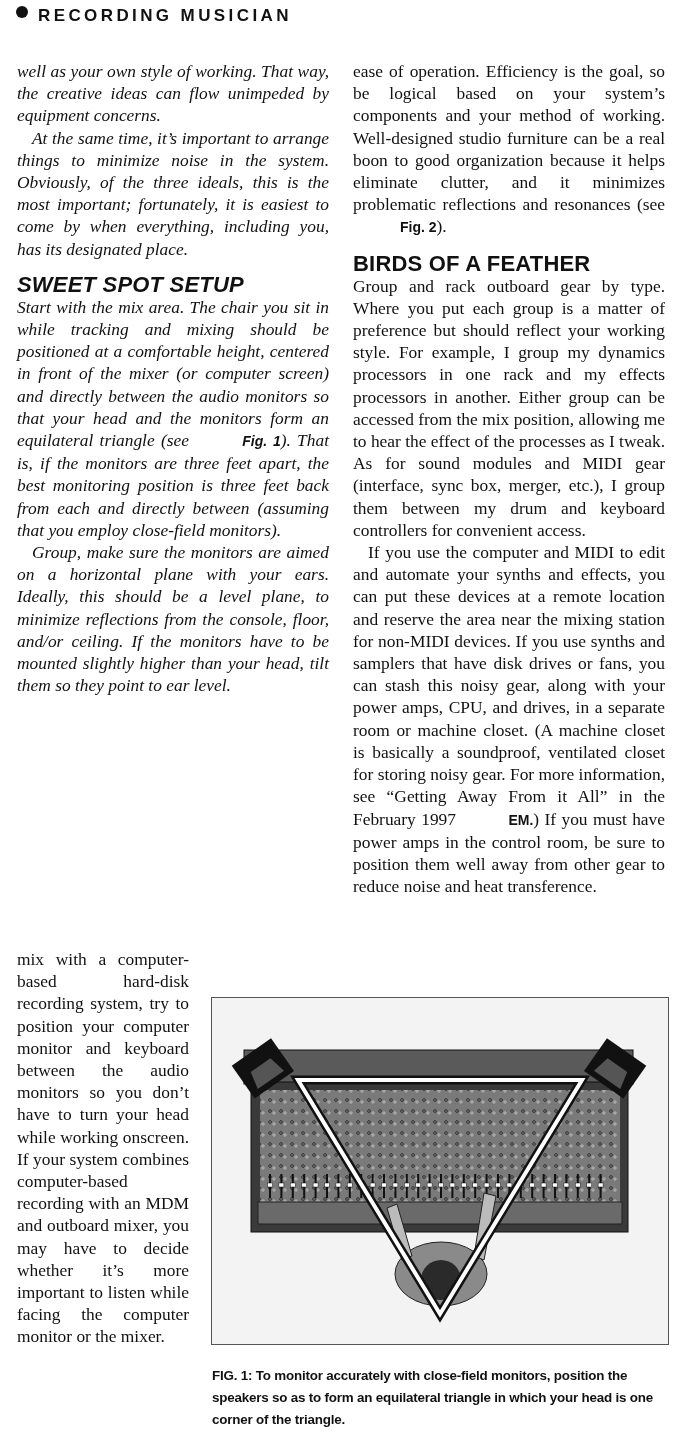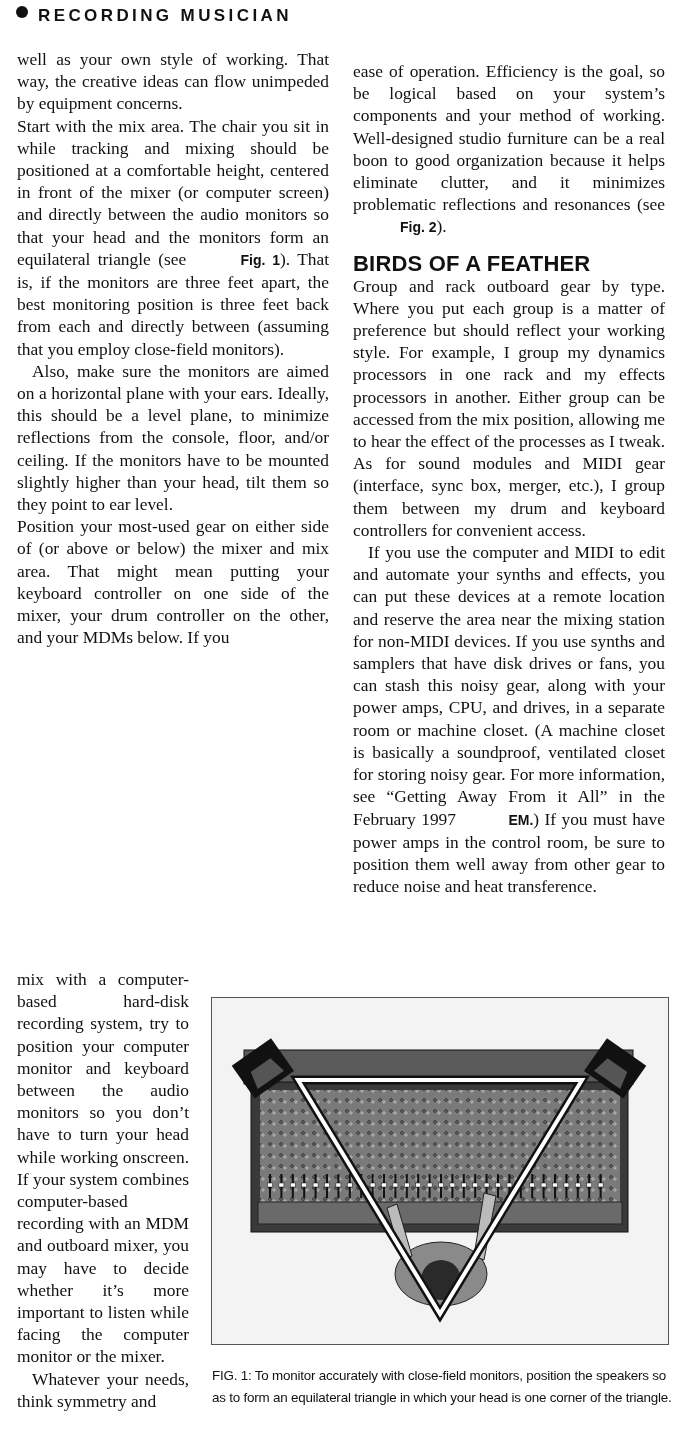--- a/index.html
+++ b/index.html
@@ -1,51 +1,51 @@
 <!DOCTYPE html>
 <html><head>
 <meta charset="utf-8">
 <style>
   html, body { margin: 0; padding: 0; background: #ffffff; }
   body { width: 692px; height: 1450px; position: relative; overflow: hidden; color: #111; }
   .header { position: absolute; left: 16px; top: 6px; display: flex; align-items: flex-start; }
   .bullet { width: 12px; height: 12px; border-radius: 50%; background: #111; margin-right: 10px; }
   .header-title { font-family: "Liberation Sans", sans-serif; font-weight: 700; font-size: 17px; letter-spacing: 3.4px; }
   .col { position: absolute; font-family: "Liberation Serif", serif; font-size: 17.4px; line-height: 22.2px; text-align: justify; }
-  .col-left { left: 17px; top: 48px; width: 312px; }
+  .col-left { left: 17px; top: 60px; width: 312px; font-style: italic; }
   .col-right { left: 353px; top: 60px; width: 312px; }
   .col p { margin: 0; }
   .col p.indent { text-indent: 15px; }
   .col h2 { font-family: "Liberation Sans", sans-serif; font-weight: 700; font-size: 22px; line-height: 22px; margin: 14px 0 0 0; letter-spacing: 0.2px; }
   .ref { font-family: "Liberation Sans", sans-serif; font-weight: 700; font-size: 14px; margin-left: 47px; }
-  .narrow { position: absolute; left: 17px; top: 968px; width: 172px; font-family: "Liberation Serif", serif; font-size: 17.4px; line-height: 22.2px; text-align: justify; }
+  .narrow { position: absolute; left: 17px; top: 948px; width: 172px; font-family: "Liberation Serif", serif; font-size: 17.4px; line-height: 22.2px; text-align: justify; }
   .narrow p { margin: 0; }
   .narrow p.indent { text-indent: 15px; }
   .figure { position: absolute; left: 211px; top: 997px; width: 456px; height: 346px; border: 1px solid #555; background: #f3f3f3; }
   .figure svg { display: block; }
-  .caption { position: absolute; left: 212px; top: 1365px; width: 460px; font-family: "Liberation Sans", sans-serif; font-weight: 400; font-size: 13.4px; line-height: 22px; letter-spacing: -0.2px; }
+  .caption { position: absolute; left: 212px; top: 1365px; width: 460px; font-family: "Liberation Sans", sans-serif; font-weight: 700; font-size: 13.4px; line-height: 22px; letter-spacing: -0.2px; }
 </style>
 </head>
 <body>
 
 <div class="header">
   <span class="bullet"></span>
   <span class="header-title">RECORDING MUSICIAN</span>
 </div>
 
 <div class="col col-left">
   <p>well as your own style of working. That way, the creative ideas can flow unimpeded by equipment concerns.</p>
+  <p class="indent">At the same time, it’s important to arrange things to minimize noise in the system. Obviously, of the three ideals, this is the most important; fortunately, it is easiest to come by when everything, including you, has its designated place.</p>
+  <h2>SWEET SPOT SETUP</h2>
   <p><span>Start with the mix area. The chair you sit in while tracking and mixing should be positioned at a comfortable height, centered in front of the mixer (or computer screen) and directly between the audio monitors so that your head and the monitors form an equilateral triangle (see </span><span class="ref">Fig. 1</span><span>). That is, if the monitors are three feet apart, the best monitoring position is three feet back from each and directly between (assuming that you employ close-field monitors).</span></p>
-  <p class="indent">Also, make sure the monitors are aimed on a horizontal plane with your ears. Ideally, this should be a level plane, to minimize reflections from the console, floor, and/or ceiling. If the monitors have to be mounted slightly higher than your head, tilt them so they point to ear level.</p>
-  <p>Position your most-used gear on either side of (or above or below) the mixer and mix area. That might mean putting your keyboard controller on one side of the mixer, your drum controller on the other, and your MDMs below. If you</p>
+  <p class="indent">Group, make sure the monitors are aimed on a horizontal plane with your ears. Ideally, this should be a level plane, to minimize reflections from the console, floor, and/or ceiling. If the monitors have to be mounted slightly higher than your head, tilt them so they point to ear level.</p>
 </div>
 
 <div class="narrow">
   <p>mix with a computer-based hard-disk recording system, try to position your computer monitor and keyboard between the audio monitors so you don’t have to turn your head while working onscreen. If your system combines computer-based recording with an MDM and outboard mixer, you may have to decide whether it’s more important to listen while facing the computer monitor or the mixer.</p>
-  <p class="indent">Whatever your needs, think symmetry and</p>
 </div>
 
 <div class="col col-right">
   <p><span>ease of operation. Efficiency is the goal, so be logical based on your system’s components and your method of working. Well-designed studio furniture can be a real boon to good organization because it helps eliminate clutter, and it minimizes problematic reflections and resonances (see </span><span class="ref">Fig. 2</span><span>).</span></p>
   <h2>BIRDS OF A FEATHER</h2>
   <p>Group and rack outboard gear by type. Where you put each group is a matter of preference but should reflect your working style. For example, I group my dynamics processors in one rack and my effects processors in another. Either group can be accessed from the mix position, allowing me to hear the effect of the processes as I tweak. As for sound modules and MIDI gear (interface, sync box, merger, etc.), I group them between my drum and keyboard controllers for convenient access.</p>
   <p class="indent"><span>If you use the computer and MIDI to edit and automate your synths and effects, you can put these devices at a remote location and reserve the area near the mixing station for non-MIDI devices. If you use synths and samplers that have disk drives or fans, you can stash this noisy gear, along with your power amps, CPU, and drives, in a separate room or machine closet. (A machine closet is basically a soundproof, ventilated closet for storing noisy gear. For more information, see “Getting Away From it All” in the February 1997 </span><span class="ref">EM.</span><span>) If you must have power amps in the control room, be sure to position them well away from other gear to reduce noise and heat transference.</span></p>
 </div>
 
 <div class="figure">

